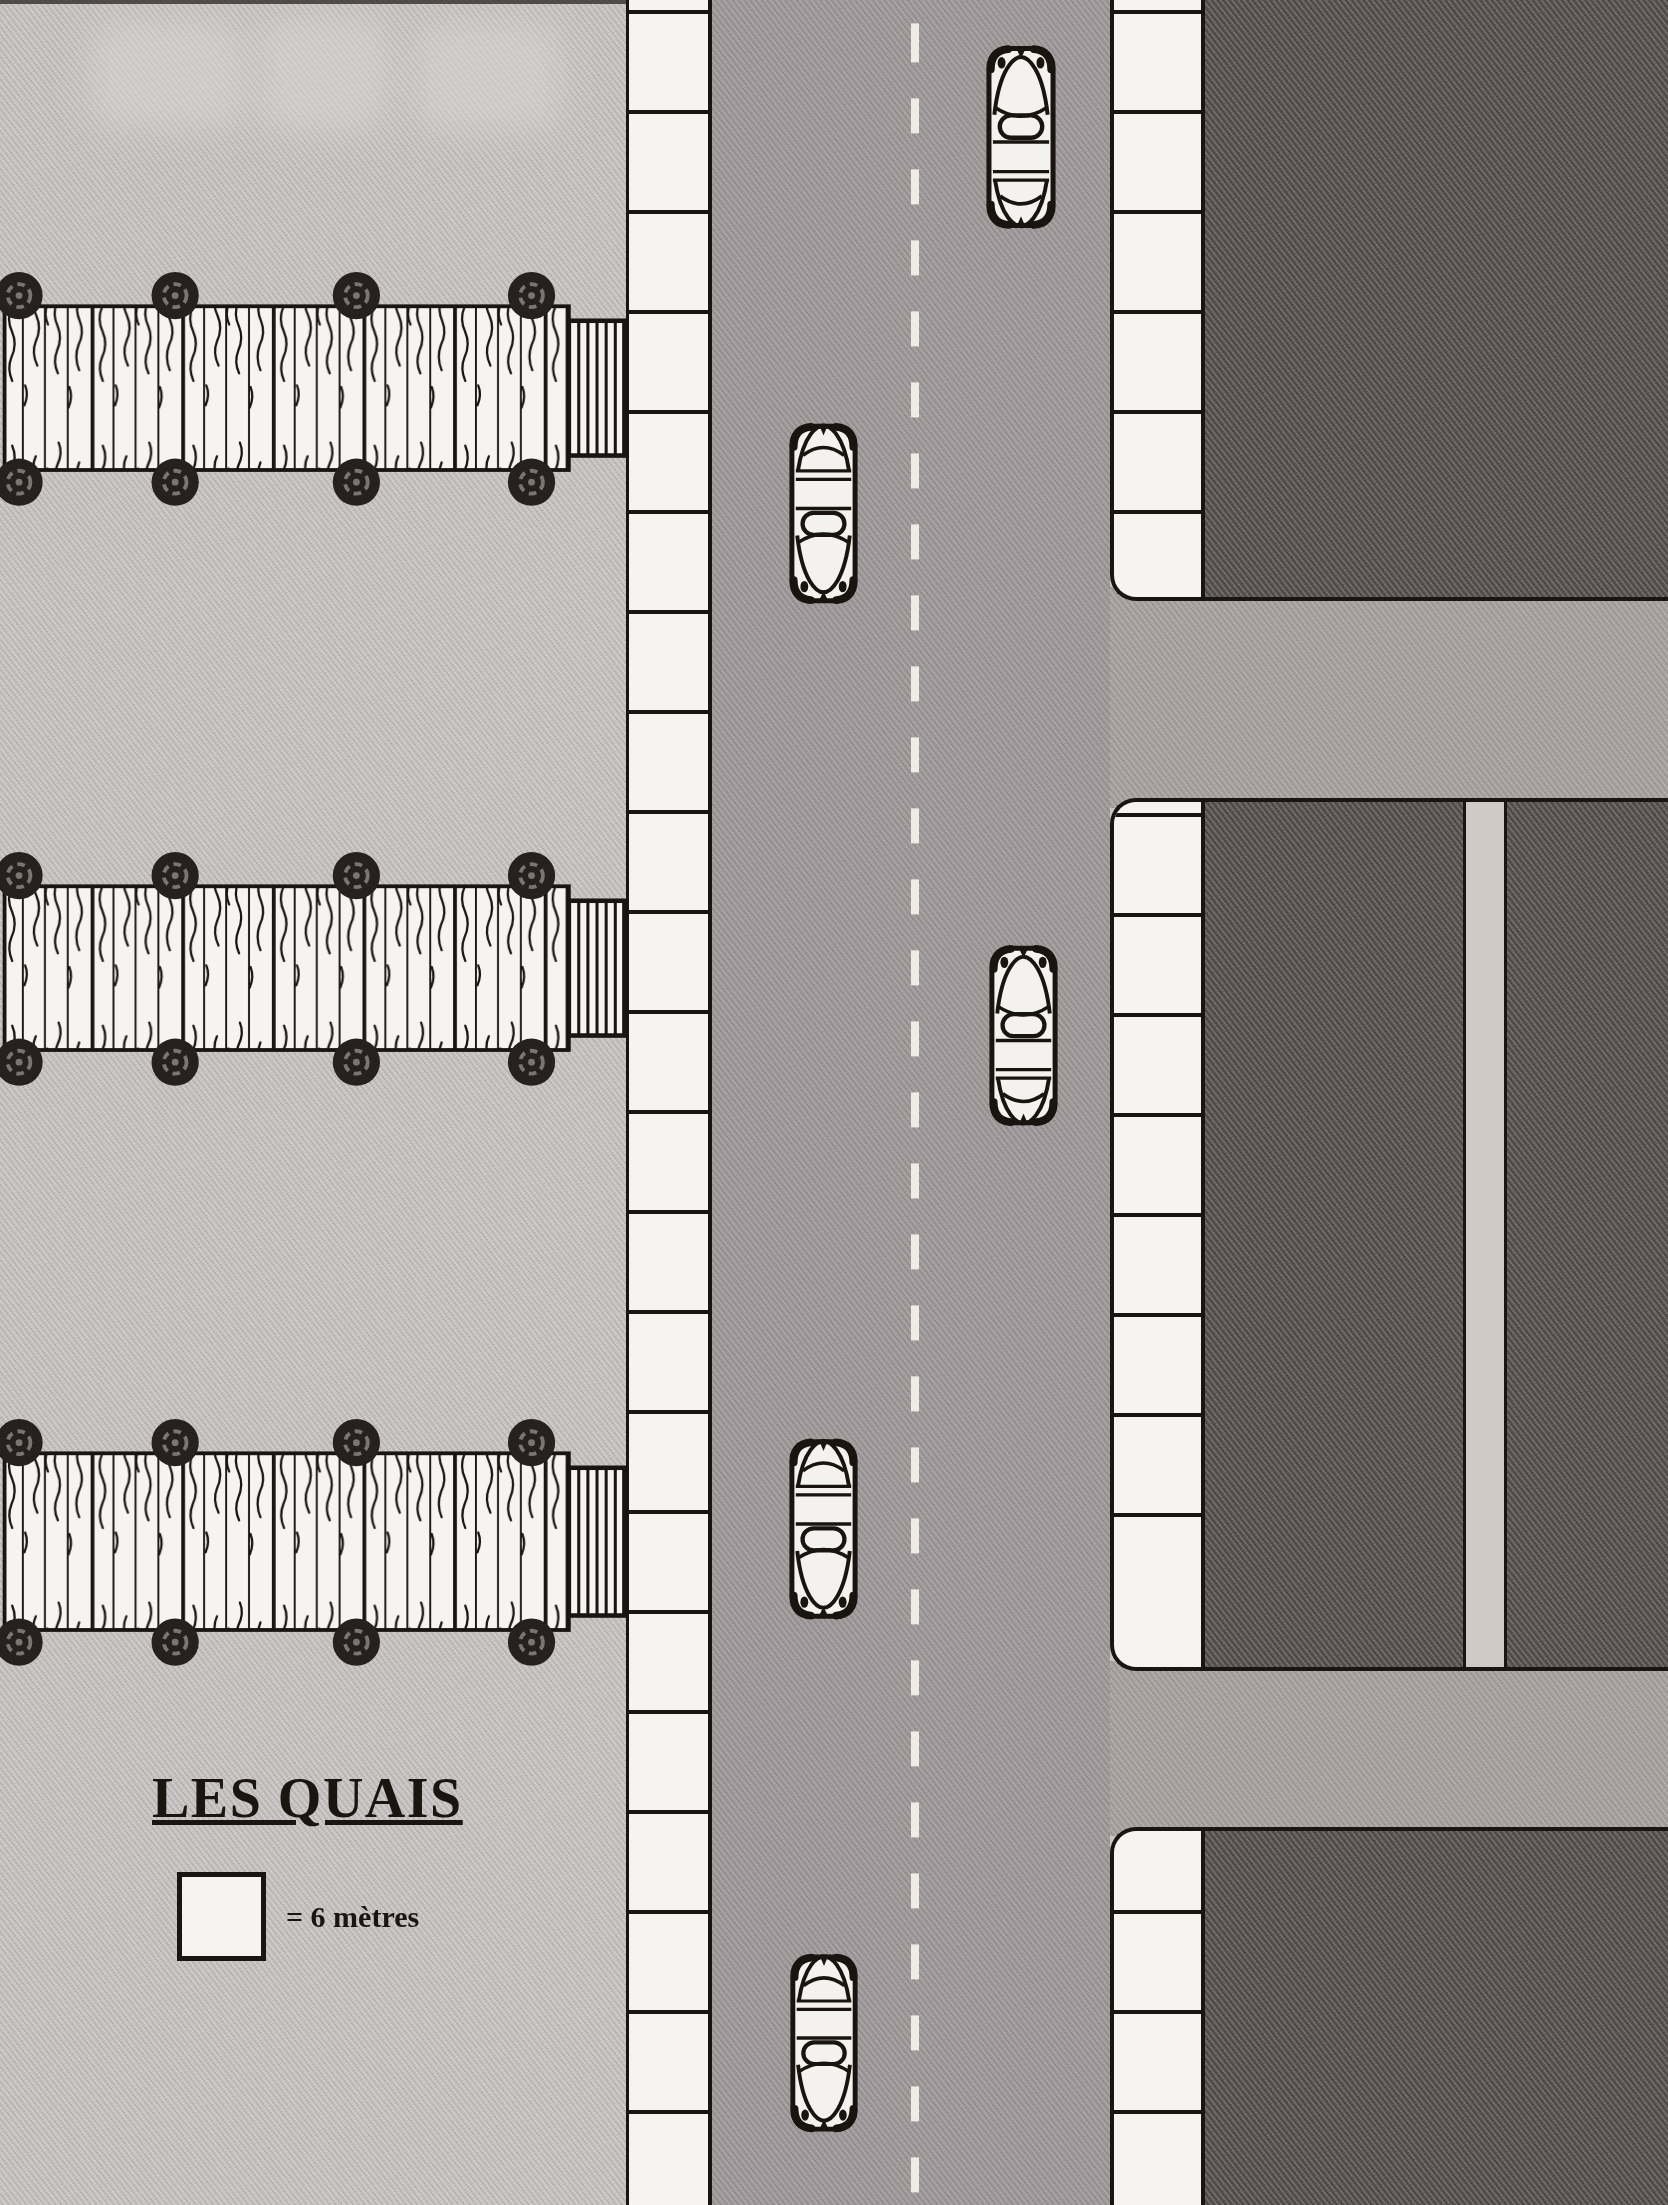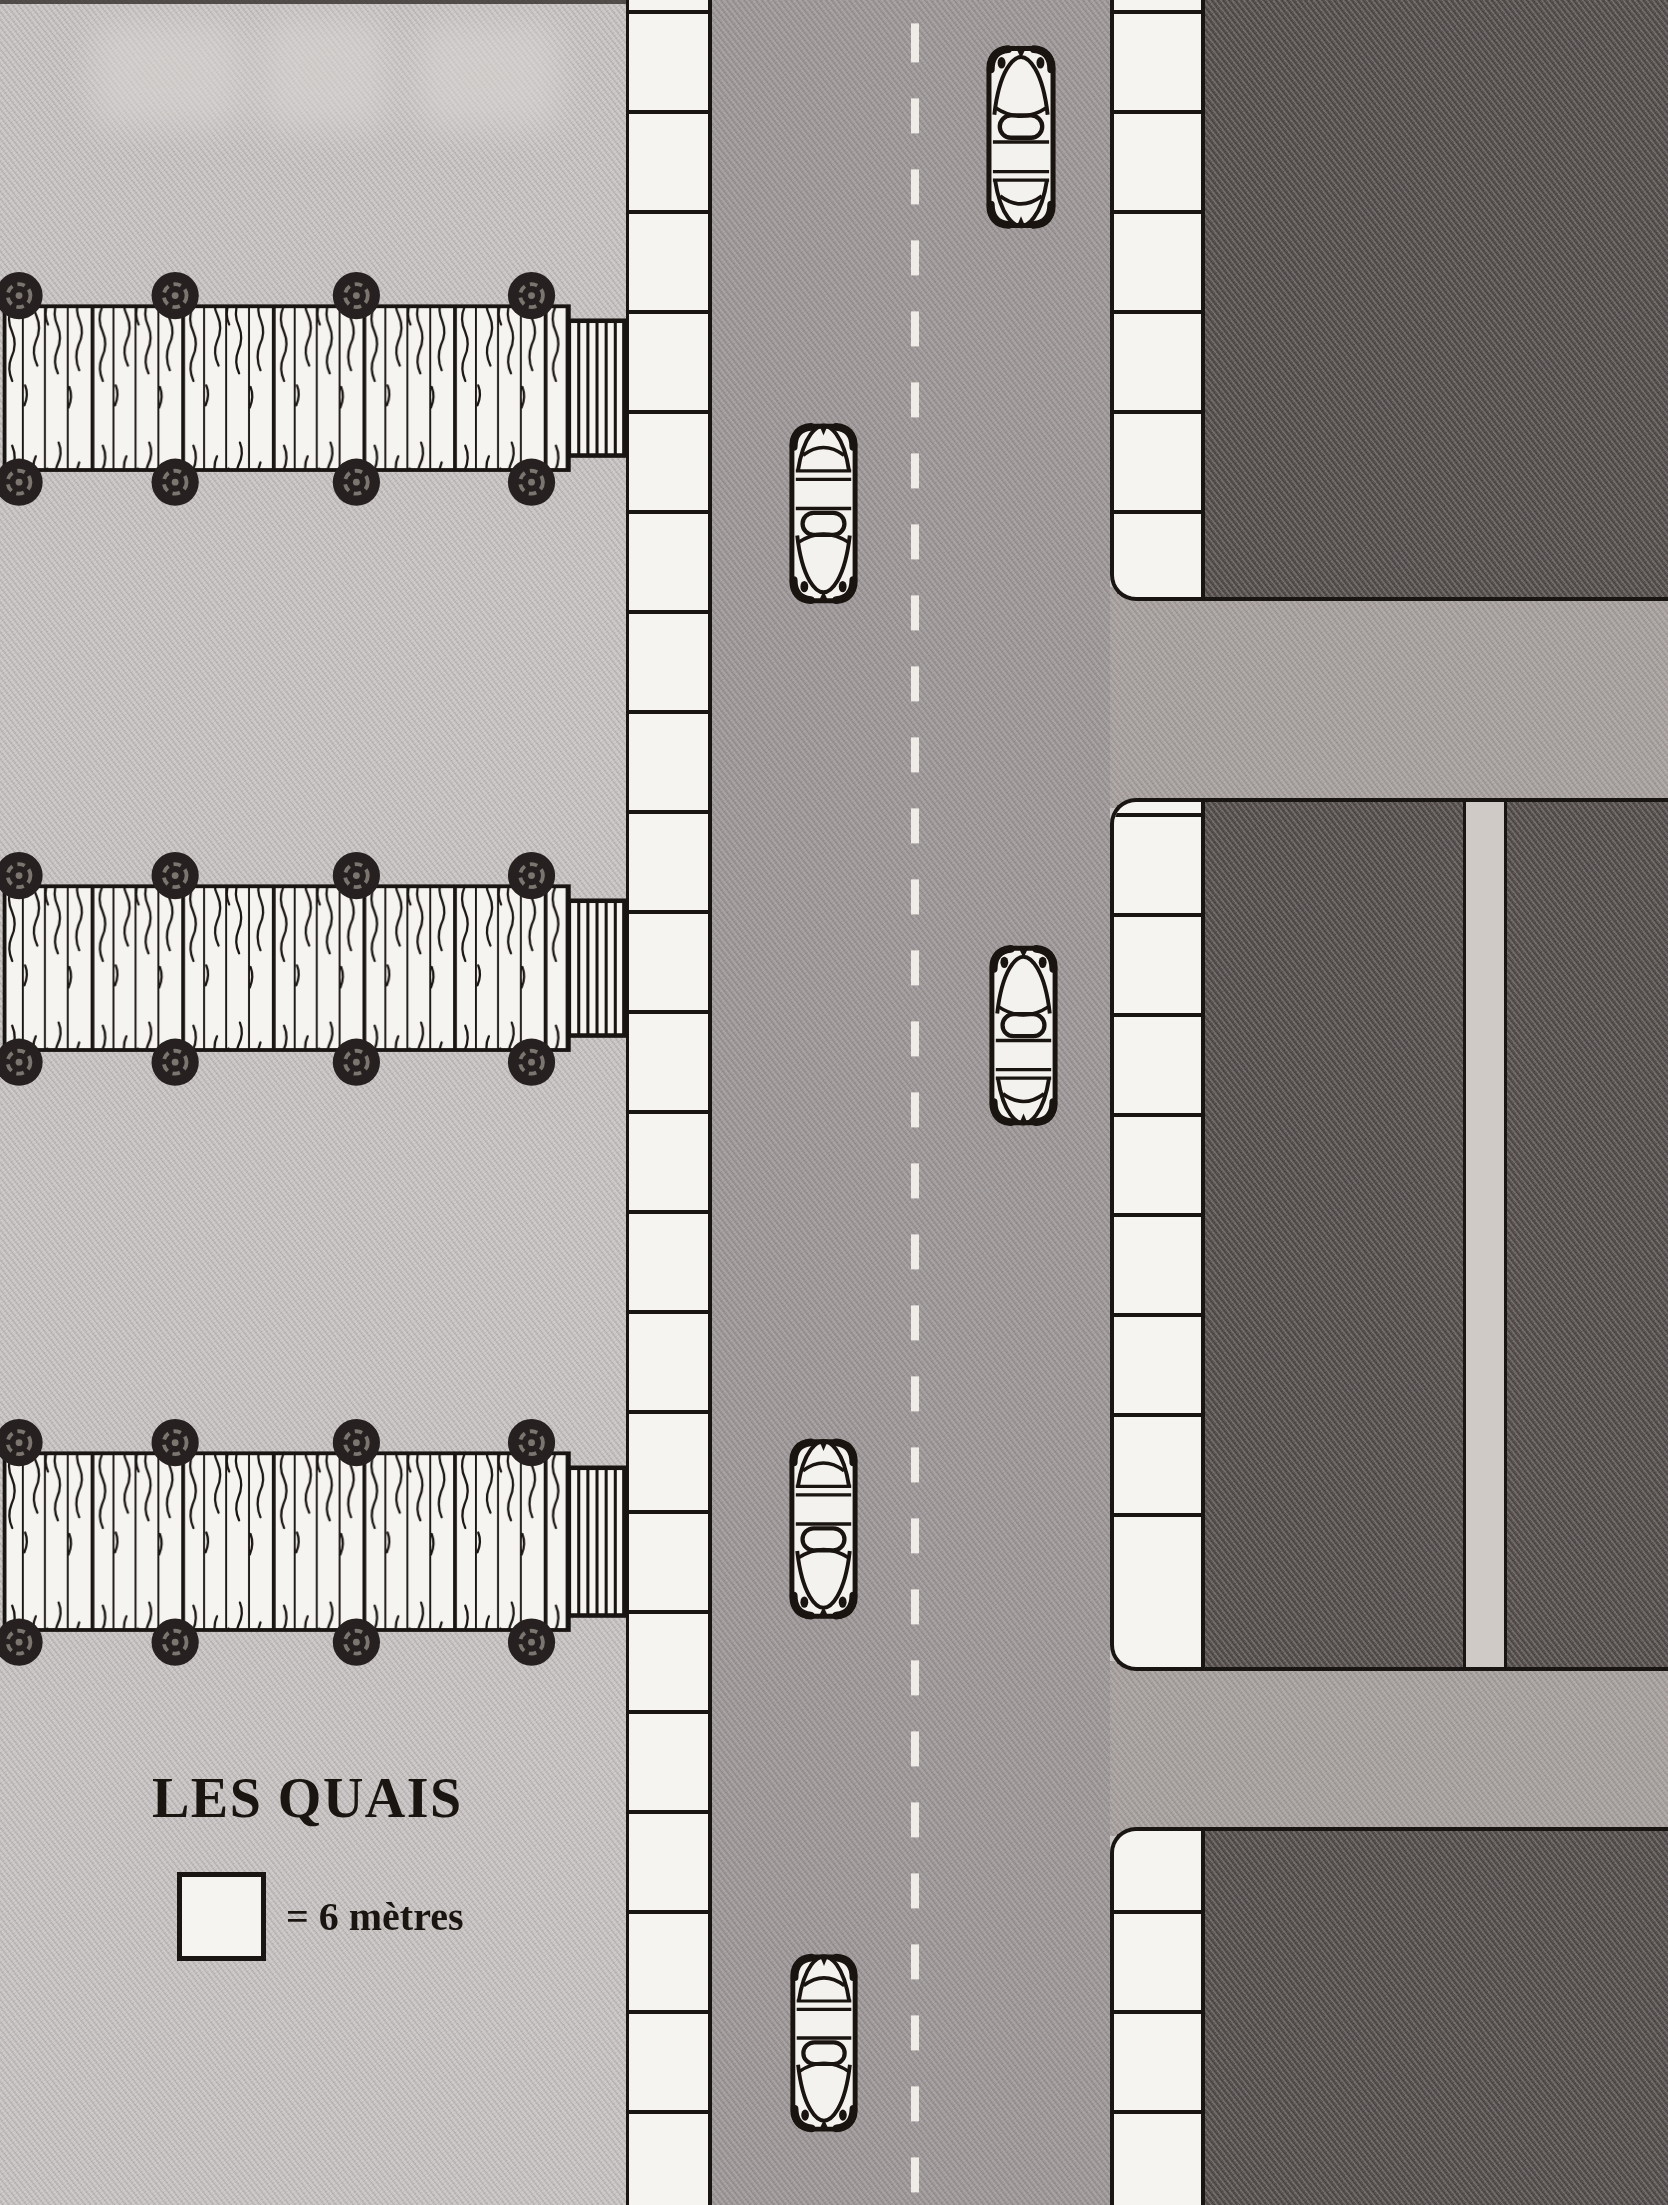--- a/index.html
+++ b/index.html
@@ -55,29 +55,29 @@
     background-color:var(--c-alley);
     border-left:3.8px solid var(--c-black);
     border-right:3.8px solid var(--c-black);
   }
   .pier-svg{position:absolute;left:0;}
   .car{position:absolute;}
   .car.south{transform:rotate(180deg);}
   #map-title{
     left:152px;top:1766px;width:396px;
     font-weight:700;font-size:56px;letter-spacing:1.5px;color:#1b1512;
-    font-family:"Liberation Serif", serif;white-space:nowrap;
+    font-family:"Liberation Serif", serif;white-space:nowrap;text-decoration:underline;
   }
   #legend{left:177px;top:1872px;display:flex;align-items:center;}
   #legend-square{
     width:79px;height:79px;background:var(--c-paper);
     border:5.3px solid var(--c-black);
   }
   #legend-text{
-    margin-left:20px;font-weight:700;font-size:40px;color:#1b1512;
+    margin-left:20px;font-weight:700;font-size:30px;color:#1b1512;
     font-family:"Liberation Serif", serif;white-space:nowrap;
   }
 </style>
 </head>
 <body>
 
 <svg width="0" height="0" style="position:absolute" aria-hidden="true">
   <defs>
     <g id="car-shape">
       <rect x="5.5" y="7" width="89" height="246" rx="26" fill="var(--c-car,#f4f2ee)" stroke="#1a1411" stroke-width="7"></rect>

